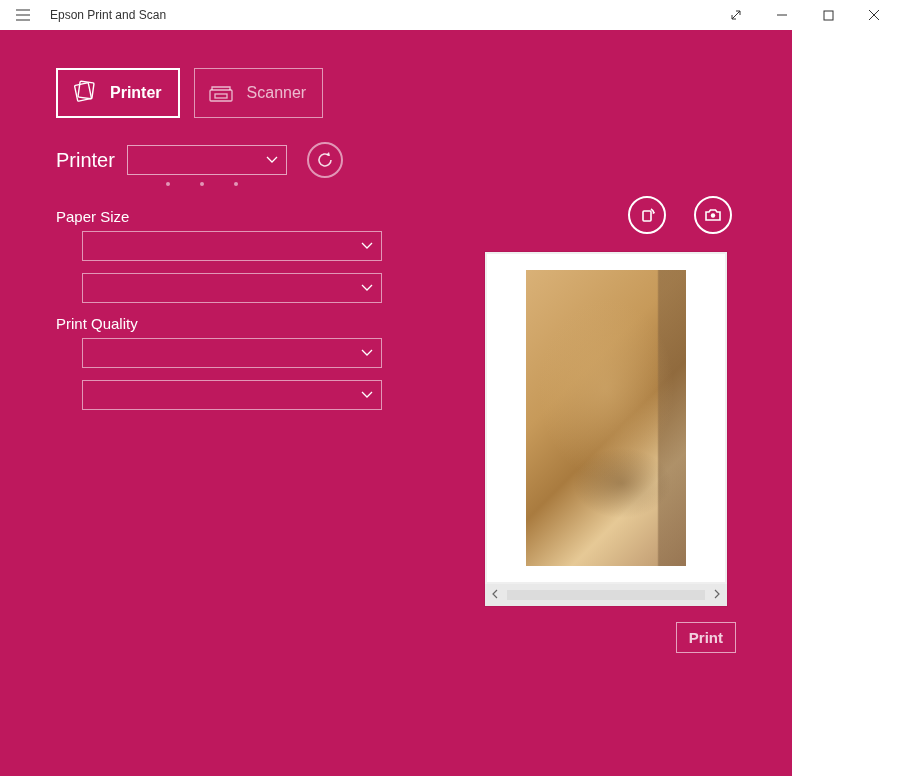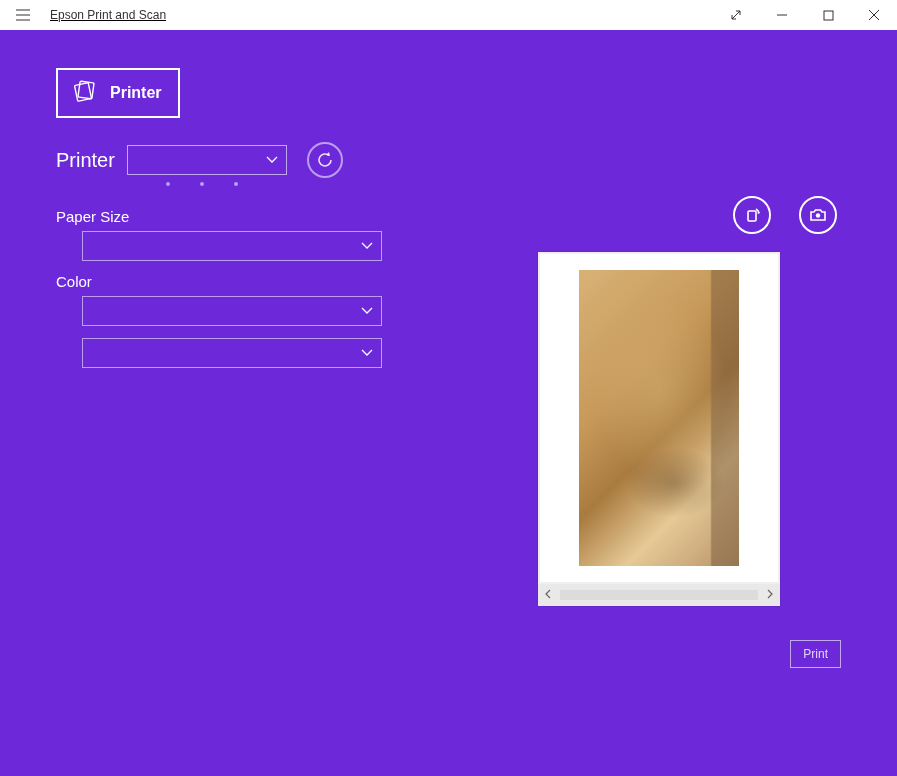--- a/index.html
+++ b/index.html
@@ -6,21 +6,20 @@
   html, body { width: 897px; height: 776px; font-family: "Segoe UI", sans-serif; overflow: hidden; }
   body { background: #fff; }
 
   
   .titlebar {
     height: 30px;
     background: #fff;
     display: flex;
     align-items: center;
     padding: 0 0 0 0;
-    text-decoration: underline;
   }
   .titlebar .hamburger {
     width: 46px; height: 30px;
     display: flex; align-items: center; justify-content: center;
     color: #333;
   }
   .titlebar .title {
     font-size: 12px;
     color: #333;
     padding-left: 4px;
@@ -28,22 +27,22 @@
   .titlebar .spacer { flex: 1; }
   .titlebar .winbtn {
     width: 46px; height: 30px;
     display: flex; align-items: center; justify-content: center;
     color: #333;
   }
   .titlebar svg { display: block; }
 
   
   .content {
-    background: #6d28d9;
-    width: 897px;
+    background: #be185d;
+    width: 792px;
     height: 746px;
     padding: 38px 56px 56px 56px;
     color: #fff;
     position: relative;
   }
 
   
   .tabs { display: flex; gap: 14px; }
   .tab {
     border: 1.5px solid rgba(255,255,255,0.55);
@@ -165,27 +164,27 @@
   .thumb-bar {
     height: 22px;
     background: #e9e9e9;
     display:flex; align-items:center; justify-content:space-between;
     padding: 0 6px;
     color:#555; font-size:12px;
   }
   .thumb-bar .track { flex:1; margin:0 8px; height:10px; background:#dcdcdc;}
 
   .print-btn {
-    margin-top: 34px;
+    margin-top: 16px;
     float: right;
     border: 1.5px solid rgba(255,255,255,0.6);
     padding: 6px 12px;
     color: rgba(255,255,255,0.8);
-    font-size: 12px;
-    font-weight:400;
+    font-size: 15px;
+    font-weight:700;
     background: transparent;
   }
 
   .chev svg, .tab-icon svg, .circle-btn svg, .refresh-btn svg, .winbtn svg, .hamburger svg { display:block; }
 </style>
 </head>
 <body>
 
 <div class="titlebar">
   <div class="hamburger">
@@ -222,20 +221,30 @@
   <div class="tabs">
     <div class="tab active">
       <span class="tab-icon">
         <svg width="28" height="26" viewBox="0 0 28 26" fill="none" stroke="#fff" stroke-width="1.4">
           <rect x="6" y="4" width="14" height="16" rx="1" transform="rotate(-12 13 12)"></rect>
           <rect x="9" y="2" width="14" height="16" rx="1" transform="rotate(8 16 10)"></rect>
         </svg>
       </span>
       <span>Printer</span>
     </div>
+    <div class="tab">
+      <span class="tab-icon">
+        <svg width="28" height="22" viewBox="0 0 28 22" fill="none" stroke="rgba(255,255,255,0.7)" stroke-width="1.3">
+          <rect x="3" y="8" width="22" height="11" rx="1"></rect>
+          <path d="M5 8 L5 5 L23 5 L23 8"></path>
+          <rect x="8" y="12" width="12" height="4"></rect>
+        </svg>
+      </span>
+      <span>Scanner</span>
+    </div>
   </div>
 
   <div class="printer-row">
     <span class="lbl">Printer</span>
     <div class="printer-dd">
       <span></span>
       <span class="chev">
         <svg width="12" height="8" viewBox="0 0 12 8">
             <path d="M1 1 L6 6 L11 1" stroke="#fff" stroke-width="1.3" fill="none"></path>
           </svg>
@@ -265,32 +274,42 @@
           <span class="chev">
               <svg width="12" height="8" viewBox="0 0 12 8">
                 <path d="M1 1 L6 6 L11 1" stroke="#fff" stroke-width="1.3" fill="none"></path>
               </svg>
             </span>
         </div>
       </div>
 
 
       <div class="field">
-        <span class="field-label">Color</span>
         <div class="dd">
           <span></span>
           <span class="chev">
               <svg width="12" height="8" viewBox="0 0 12 8">
                 <path d="M1 1 L6 6 L11 1" stroke="#fff" stroke-width="1.3" fill="none"></path>
               </svg>
             </span>
         </div>
       </div>
 
 
+      <div class="field">
+        <span class="field-label">Print Quality</span>
+        <div class="dd">
+          <span></span>
+          <span class="chev">
+              <svg width="12" height="8" viewBox="0 0 12 8">
+                <path d="M1 1 L6 6 L11 1" stroke="#fff" stroke-width="1.3" fill="none"></path>
+              </svg>
+            </span>
+        </div>
+      </div>
 
       <div class="field">
         <div class="dd">
           <span></span>
           <span class="chev">
               <svg width="12" height="8" viewBox="0 0 12 8">
                 <path d="M1 1 L6 6 L11 1" stroke="#fff" stroke-width="1.3" fill="none"></path>
               </svg>
             </span>
         </div>

